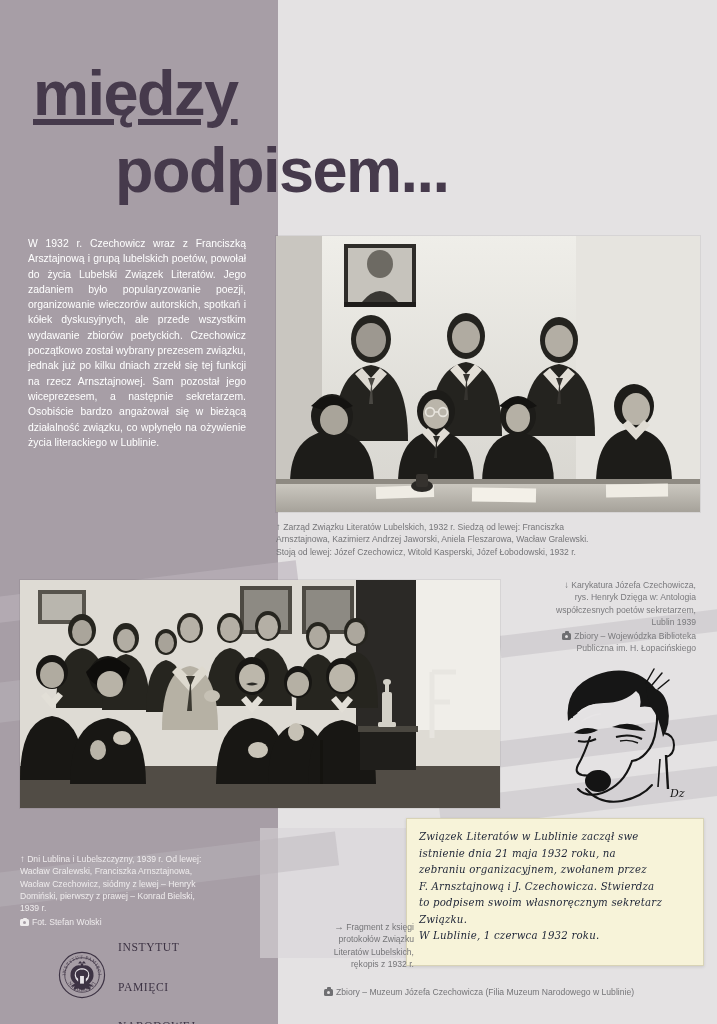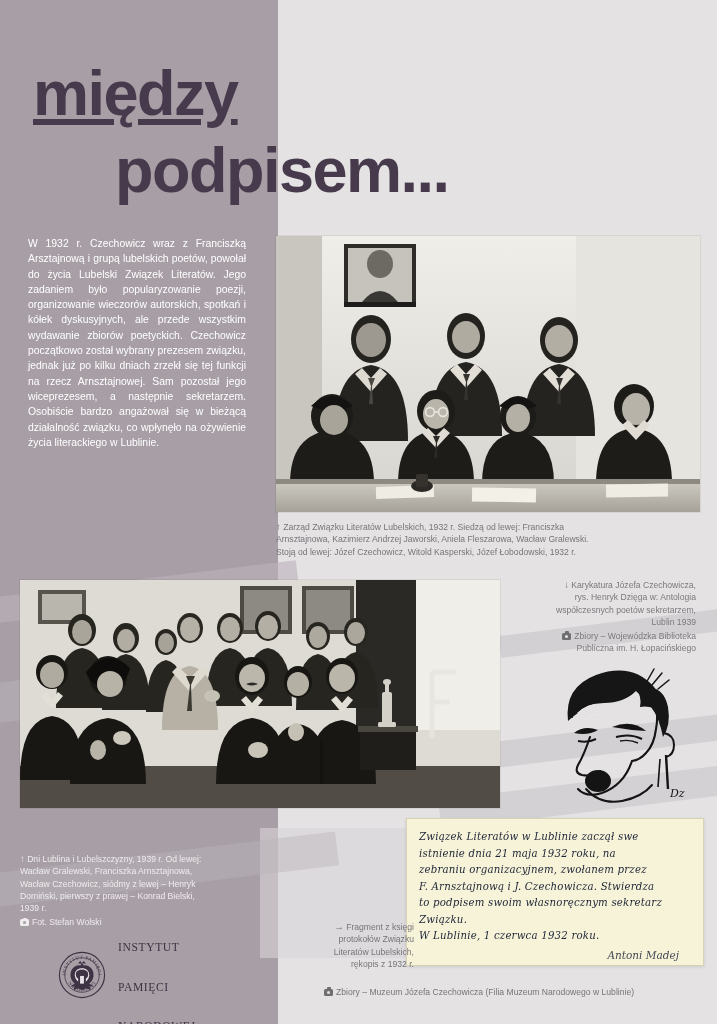--- a/index.html
+++ b/index.html
@@ -555,21 +555,20 @@
   </div>
 
   <div id="manuscript">
     <div class="hw">Związek Literatów w Lublinie zaczął swe
 istnienie dnia 21 maja 1932 roku, na
 zebraniu organizacyjnem, zwołanem przez
 F. Arnsztajnową i J. Czechowicza. Stwierdza
 to podpisem swoim własnoręcznym sekretarz
 Związku.
 W Lublinie, 1 czerwca 1932 roku.</div>
-    <div class="hw-sign">Antoni Madej</div>
   </div>
 
   <div class="cap" id="cap-manuscript">
     <span class="arrow">→</span>
     <span>Fragment z księgi</span><br>
     <span>protokołów Związku</span><br>
     <span>Literatów Lubelskich,</span><br>
     <span>rękopis z 1932 r.</span>
   </div>
 

